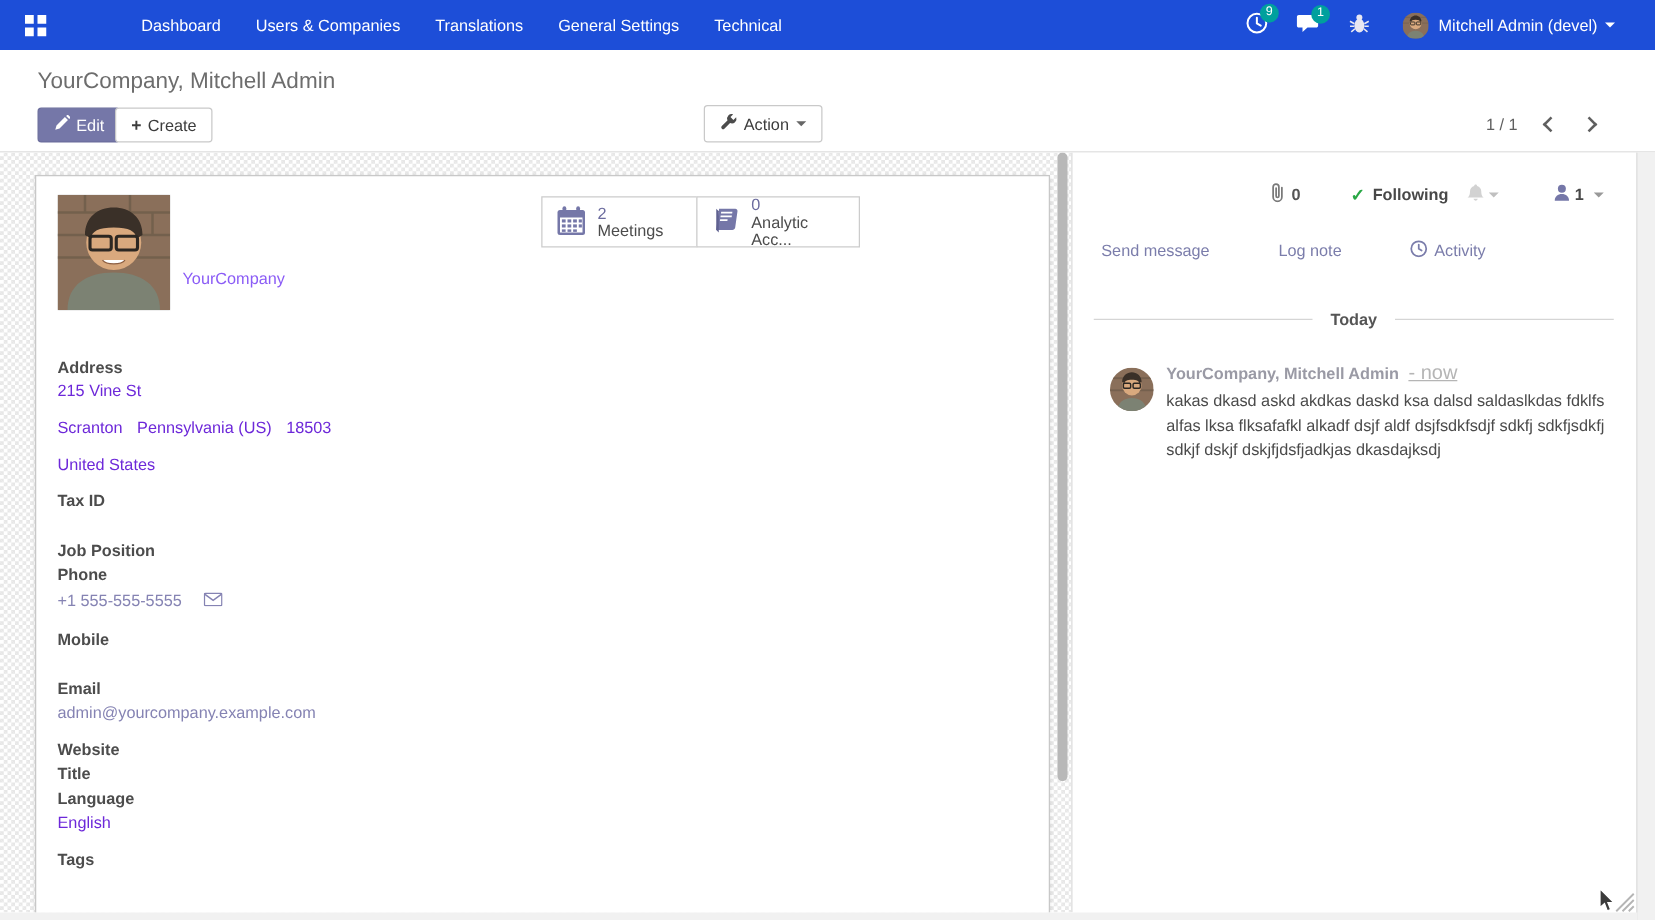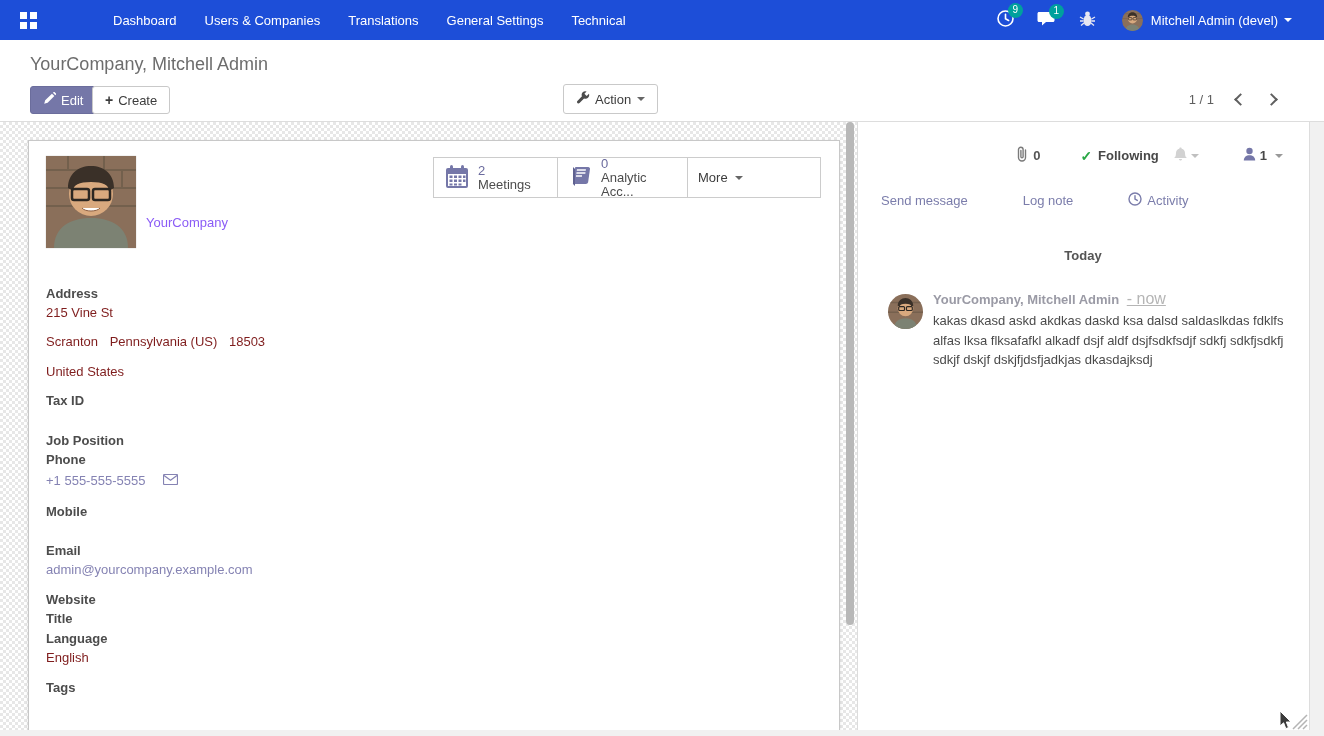--- a/index.html
+++ b/index.html
@@ -60,42 +60,42 @@
   .stat-btn .stat-text { display:flex; flex-direction:column; line-height:14px; margin-left:8px; }
   .stat-value { color:#6b6b9e; }
   .stat-label { color:#4c4c4c; }
   .stat-btn-meetings { width:125px; }
   .stat-btn-analytic { width:131px; }
   .stat-btn-more { width:134px; color:#3c3c3c; }
   .stat-btn-more .caret { border-top-color:#666; margin-left:7px; }
 
   .frow { position:absolute; left:17px; line-height:19px; white-space:nowrap; }
   .flabel { font-weight:bold; color:#4c4c4c; }
-  .fvalue { color:#7f1d1d; }
+  .fvalue { color:#6d28d9; }
   .flink { color:#8583b3; cursor:pointer; }
   .addr-sep { display:inline-block; width:8px; }
 
   
   .chatter-top { position:absolute; top:24px; right:26px; display:flex; align-items:center; }
   .attach-btn { display:flex; align-items:center; color:#555; cursor:pointer; }
   .attach-count { margin-left:5px; font-weight:bold; color:#555; }
   .follow-btn { display:flex; align-items:center; margin-left:40px; cursor:pointer; }
   .follow-check { color:#28a745; font-weight:bold; margin-right:6px; font-size:14px; }
   .follow-text { font-weight:bold; color:#484848; }
   .bell-wrap { display:flex; align-items:center; margin-left:14px; cursor:pointer; color:#c9c9c9; }
   .bell-wrap .caret { border-top-color:#c0c0c0; margin-left:3px; }
   .followers-wrap { display:flex; align-items:center; margin-left:44px; cursor:pointer; }
   .followers-count { font-weight:bold; color:#484848; margin-left:4px; }
   .followers-wrap .caret { border-top-color:#999; margin-left:8px; }
 
   .chatter-links { position:absolute; top:70px; left:23px; display:flex; align-items:center;gap:31px; }
   .chatter-link { color:#7b7dab; cursor:pointer; margin-right:24px; display:flex; align-items:center; }
   .chatter-link svg { margin-right:5px; }
 
-  .date-sep { position:absolute; top:126px; left:17px; right:18px; display:flex; align-items:center;flex-direction:column; }
+  .date-sep { position:absolute; top:126px; left:17px; right:18px; display:flex; align-items:center; }
   .date-sep .line { flex:1; height:1px; background:#d5d5d5; }
   .date-sep .date-text { padding:0 14px; font-weight:bold; color:#555; }
 
   .message { position:absolute; top:168px; left:30px; right:26px; }
   .msg-avatar { position:absolute; top:4px; left:0; width:35px; height:35px; border-radius:50%; overflow:hidden; }
   .msg-head { margin-left:45px; }
   .msg-author { font-weight:bold; color:#9a9aa5; cursor:pointer; }
   .msg-time { color:#b5b5b5; font-size:16px; margin-left:4px;text-decoration:underline; }
   .msg-body { margin-left:45px; margin-top:3px; width:354px; line-height:19.5px; color:#4a4a4a; white-space:normal; }
 
@@ -260,24 +260,20 @@
                   <path d="M6 3h13c1 0 2 1 2 2v13c0 1-1 2-2 2H6z" fill="#7577a8" transform="skewX(-8)" transform-origin="12 12"></path>
                   <path d="M8 6h9M8 9h9M8 12h6" stroke="#fff" stroke-width="1.4" transform="skewX(-8)" transform-origin="12 12"></path>
                   <path d="M5 3v17l2 2V5z" fill="#5f6190"></path>
                 </svg>
             </span>
             <span class="stat-text">
               <span class="stat-value">0</span>
               <span class="stat-label">Analytic Acc...</span>
             </span>
           </div>
-          <div class="stat-btn stat-btn-more">
-            <span>More</span>
-            <span class="caret"></span>
-          </div>
         </div>
 
         <div class="frow flabel" style="top:143px">Address</div>
         <div class="frow fvalue" style="top:162px">215 Vine St</div>
         <div class="frow fvalue" style="top:191px">
           <span>Scranton</span><span class="addr-sep"></span>
           <span>Pennsylvania (US)</span><span class="addr-sep"></span>
           <span>18503</span>
         </div>
         <div class="frow fvalue" style="top:221px">United States</div>

